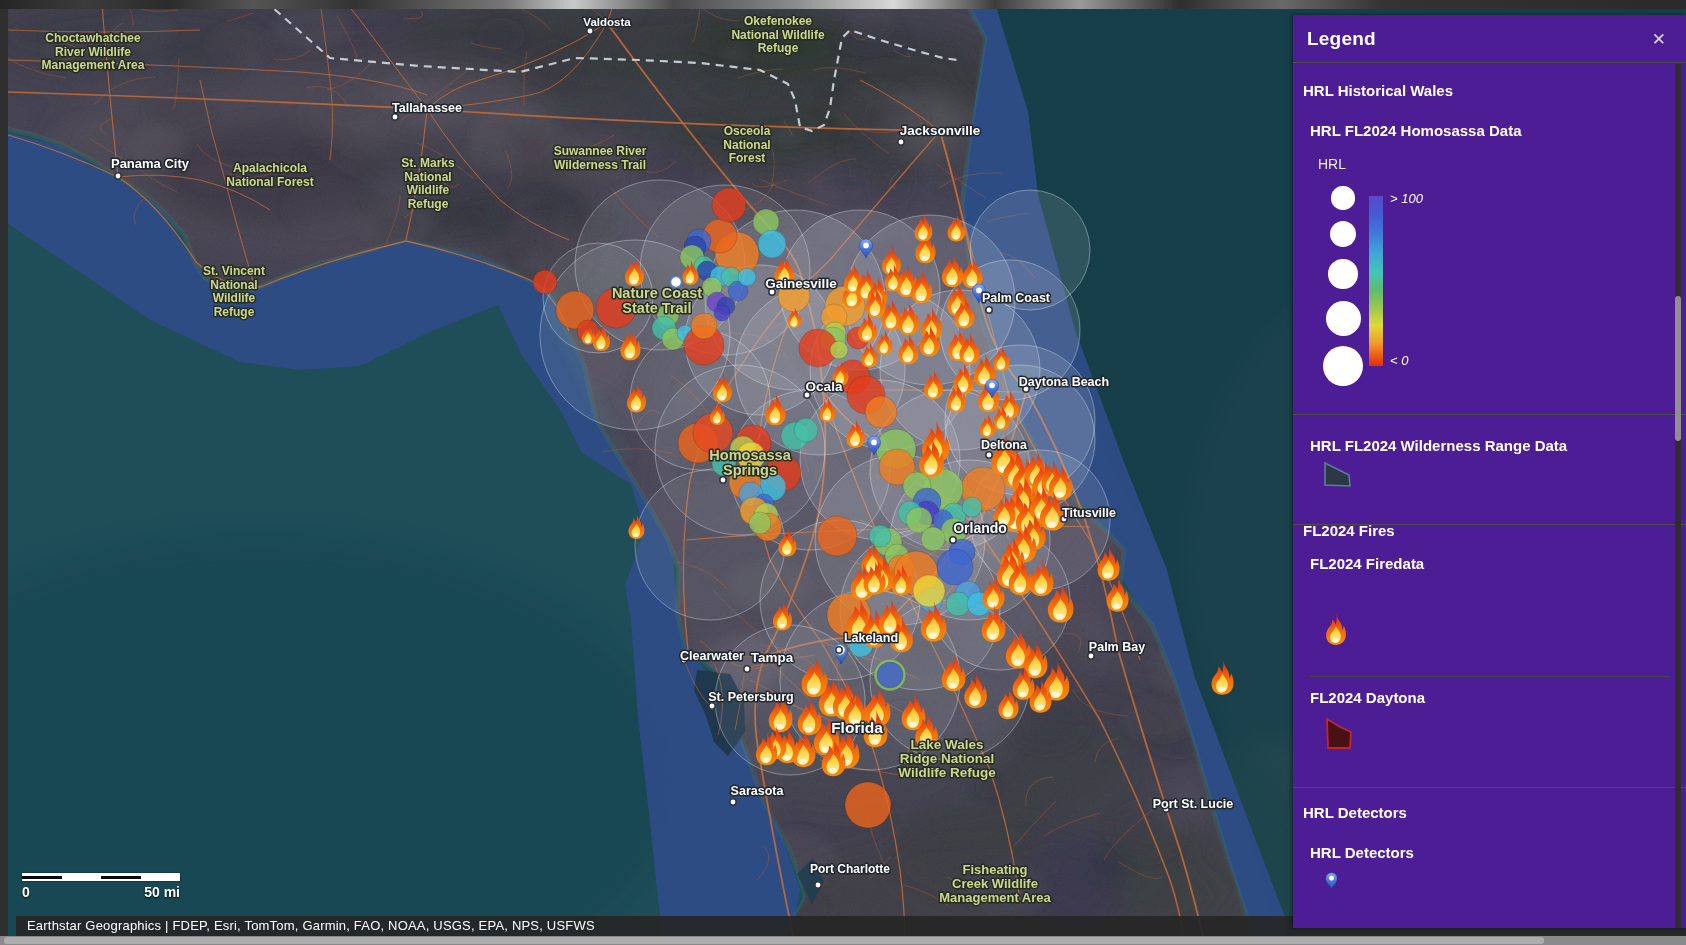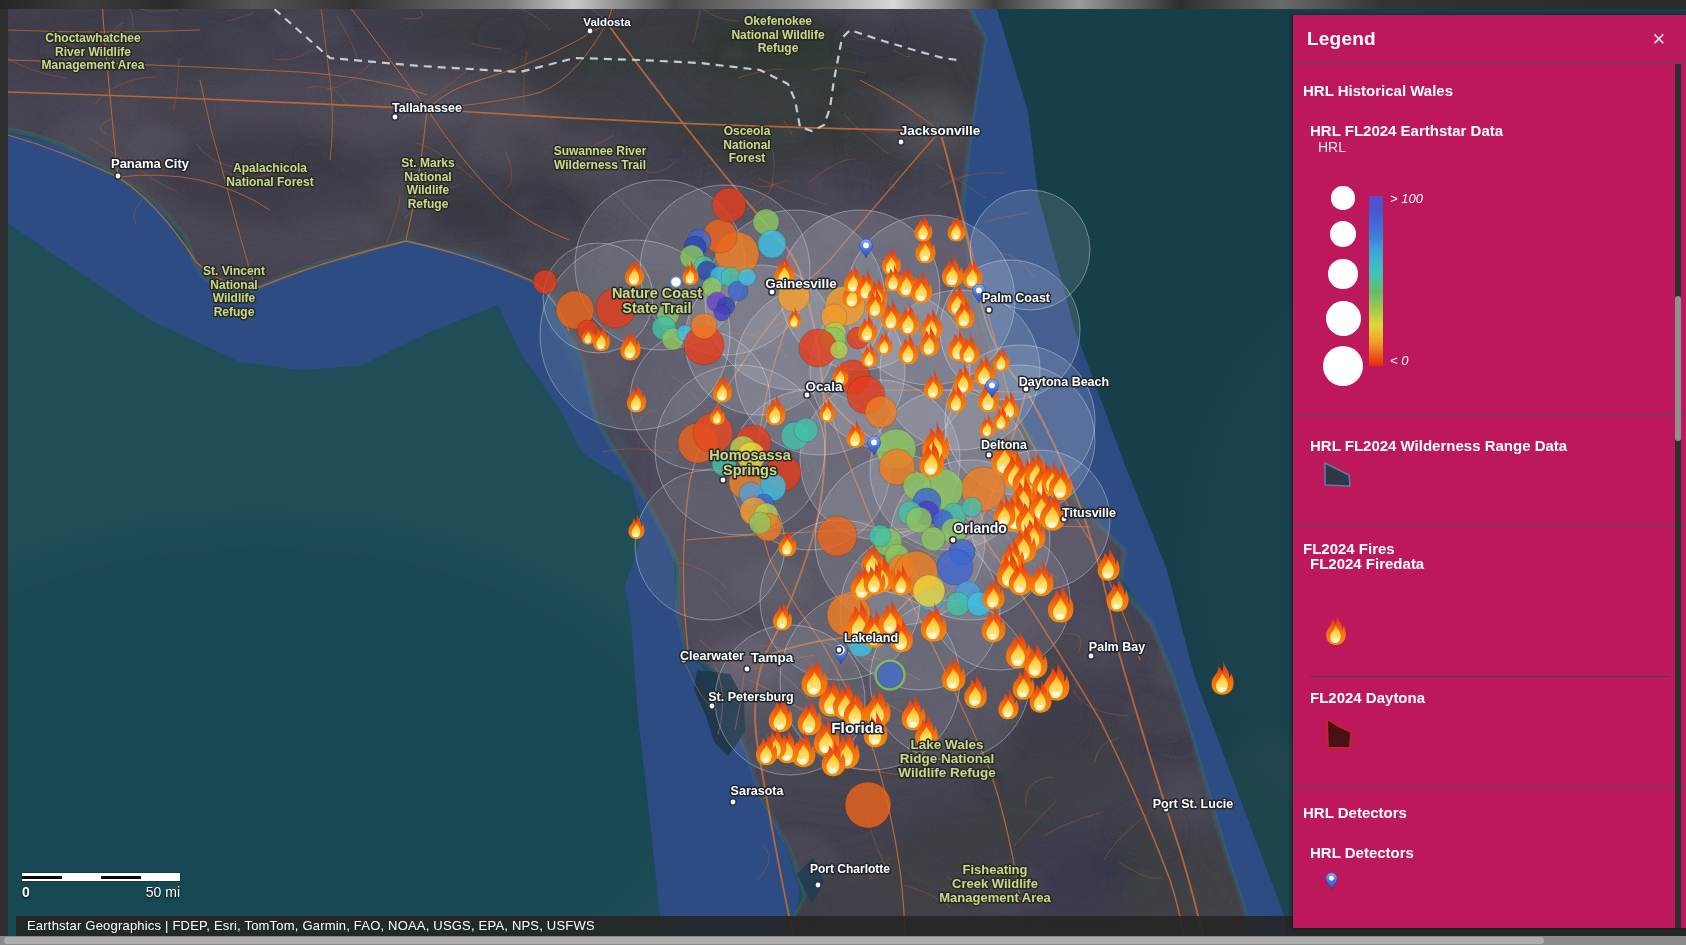--- a/index.html
+++ b/index.html
@@ -4,22 +4,22 @@
 *{box-sizing:border-box;font-family:"Liberation Sans",sans-serif;}
 #stage{position:relative;width:1686px;height:945px;overflow:hidden;background:#1f4d58;}
 #topstrip{position:absolute;left:0;top:0;width:1686px;height:9px;background:linear-gradient(90deg,#252525 0,#3c3c3c 5%,#2b2b2b 10%,#555 15%,#333 21%,#777 30%,#c9c9c9 34%,#4a4a4a 40%,#8a8a8a 47%,#d8d8d8 53%,#3c3c3c 59%,#9a9a9a 64%,#2e2e2e 70%,#6a6a6a 76%,#333 82%,#2a2a2a 100%);}
 #leftstrip{position:absolute;left:0;top:9px;width:8px;height:936px;background:#2f2f2f;}
 #attrib{position:absolute;left:8px;top:916px;width:1686px;height:20px;background:rgba(38,38,38,.92);color:#fff;font-size:13px;line-height:20px;padding-left:11px;letter-spacing:.2px;margin-left:8px;}
 #hscroll{position:absolute;left:0;top:936px;width:1686px;height:9px;background:#8a8a8a;}
 #hthumb{position:absolute;left:4px;top:937px;width:1540px;height:7px;background:#adadad;border-radius:3px;}
 #sbar{position:absolute;left:22px;top:873px;width:158px;height:8px;background:#fff;box-shadow:0 0 2px rgba(0,0,0,.7);}
 .sb{position:absolute;top:2.5px;height:3.5px;width:39.5px;background:#0a0a0a;}
 #s0{position:absolute;left:22px;top:884px;color:#fff;font-weight:bold;font-size:14px;text-shadow:0 1px 2px #000;}
-#s50{position:absolute;left:117px;top:884px;width:63px;text-align:right;color:#fff;font-weight:normal;font-size:14px;text-shadow:0 1px 2px #000;}
-#legend{position:absolute;left:1293px;top:15px;width:393px;height:913px;background:#be185d;box-shadow:-1px 0 4px rgba(0,0,0,.5);}
+#s50{position:absolute;left:117px;top:884px;width:63px;text-align:right;color:#fff;font-weight:bold;font-size:14px;text-shadow:0 1px 2px #000;}
+#legend{position:absolute;left:1293px;top:15px;width:393px;height:913px;background:#4c1d95;box-shadow:-1px 0 4px rgba(0,0,0,.5);}
 #lghead{position:absolute;left:0;top:0;width:100%;height:48px;border-bottom:1px solid #4e4e4e;}
 #lghead .t{position:absolute;left:14px;top:13px;font-size:19px;font-weight:bold;color:#fff;letter-spacing:.2px;}
 #lghead .x{position:absolute;right:20px;top:14px;font-size:17px;color:#d8d8d8;}
 .s1{position:absolute;left:10px;font-size:15px;font-weight:bold;color:#fff;}
 .s2{position:absolute;left:17px;font-size:15px;font-weight:bold;color:#fff;}
 .s3{position:absolute;left:25px;font-size:14px;color:#ececec;}
 .hr{position:absolute;left:0;width:100%;height:0;border-top:1px solid #4e4e4e;}
 .hr2{position:absolute;left:17px;width:359px;height:0;border-top:1px solid #454545;}
 #ramp{position:absolute;left:76px;top:181px;width:14px;height:170px;background:linear-gradient(180deg,#5a49c8 0%,#4559d2 10%,#3f7ad8 22%,#3fa8d4 34%,#42c4b4 45%,#62bc6a 56%,#9cc84e 66%,#e0d838 76%,#f0a028 86%,#ec5c18 94%,#e42c10 100%);}
 #vthumb{position:absolute;left:382px;top:281px;width:6px;height:145px;background:#8f8f8f;border-radius:3px;}
@@ -755,37 +755,37 @@
 <div id="s0">0</div>
     <div id="s50">50 mi</div>
 <div id="hscroll"></div>
     <div id="hthumb"></div>
 <div id="legend">
 <div id="lghead">
         <span class="t">Legend</span>
         <span class="x">✕</span>
       </div>
 <div class="s1" style="top:67px">HRL Historical Wales</div>
-<div class="s2" style="top:107px">HRL FL2024 Earthstar Data</div>
-<div class="s3" style="top:124px">HRL</div>
+<div class="s2" style="top:107px">HRL FL2024 Homosassa Data</div>
+<div class="s3" style="top:141px">HRL</div>
 <div class="lgc" style="left:38.4px;top:171.4px;width:23.2px;height:23.2px"></div>
 <div class="lgc" style="left:36.8px;top:205.8px;width:26.4px;height:26.4px"></div>
 <div class="lgc" style="left:35.2px;top:244.2px;width:29.6px;height:29.6px"></div>
 <div class="lgc" style="left:32.5px;top:285.5px;width:35px;height:35px"></div>
 <div class="lgc" style="left:30px;top:331px;width:40px;height:40px"></div>
 <div id="ramp"></div>
 <div class="rlab" style="left:97px;top:176px">&gt; 100</div>
 <div class="rlab" style="left:97px;top:338px">&lt; 0</div>
 <div class="hr" style="top:399px"></div>
 <div class="s2" style="top:422px">HRL FL2024 Wilderness Range Data</div>
 <svg style="position:absolute;left:31px;top:446px" width="28" height="28" viewBox="0 0 28 28">
         <path d="M1,3 L25,15 L26,26 L1,25 Z" fill="#2c3845" stroke="#5c7d99" stroke-width="1.6" transform="translate(0,-1)"></path>
       </svg>
 <div class="hr" style="top:509px"></div>
-<div class="s1" style="top:525px">FL2024 Fires</div>
+<div class="s1" style="top:507px">FL2024 Fires</div>
 <div class="s2" style="top:540px">FL2024 Firedata</div>
 <svg style="position:absolute;left:30px;top:594px" width="25" height="40" viewBox="0 0 36 48">
         <use href="#flame"></use>
       </svg>
 <div class="hr2" style="top:661px"></div>
 <div class="s2" style="top:674px">FL2024 Daytona</div>
 <svg style="position:absolute;left:33px;top:703px" width="27" height="32" viewBox="0 0 27 32">
         <path d="M1,1 L14,9 L25,14 L24,30 L2,30 Z" fill="#491016" stroke="#c02828" stroke-width="1.8"></path>
       </svg>
 <div class="hr" style="top:772px"></div>

